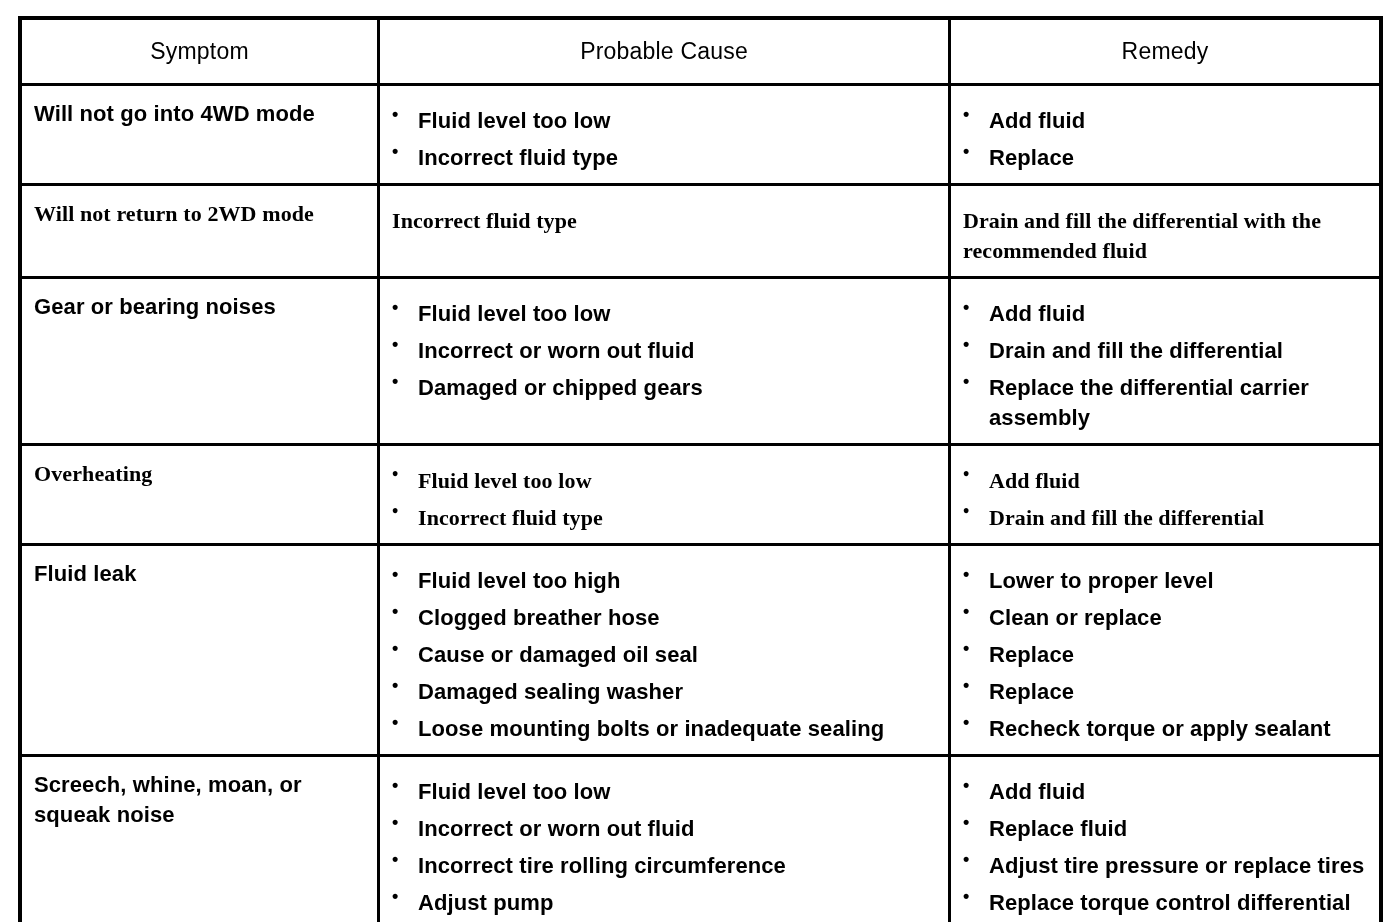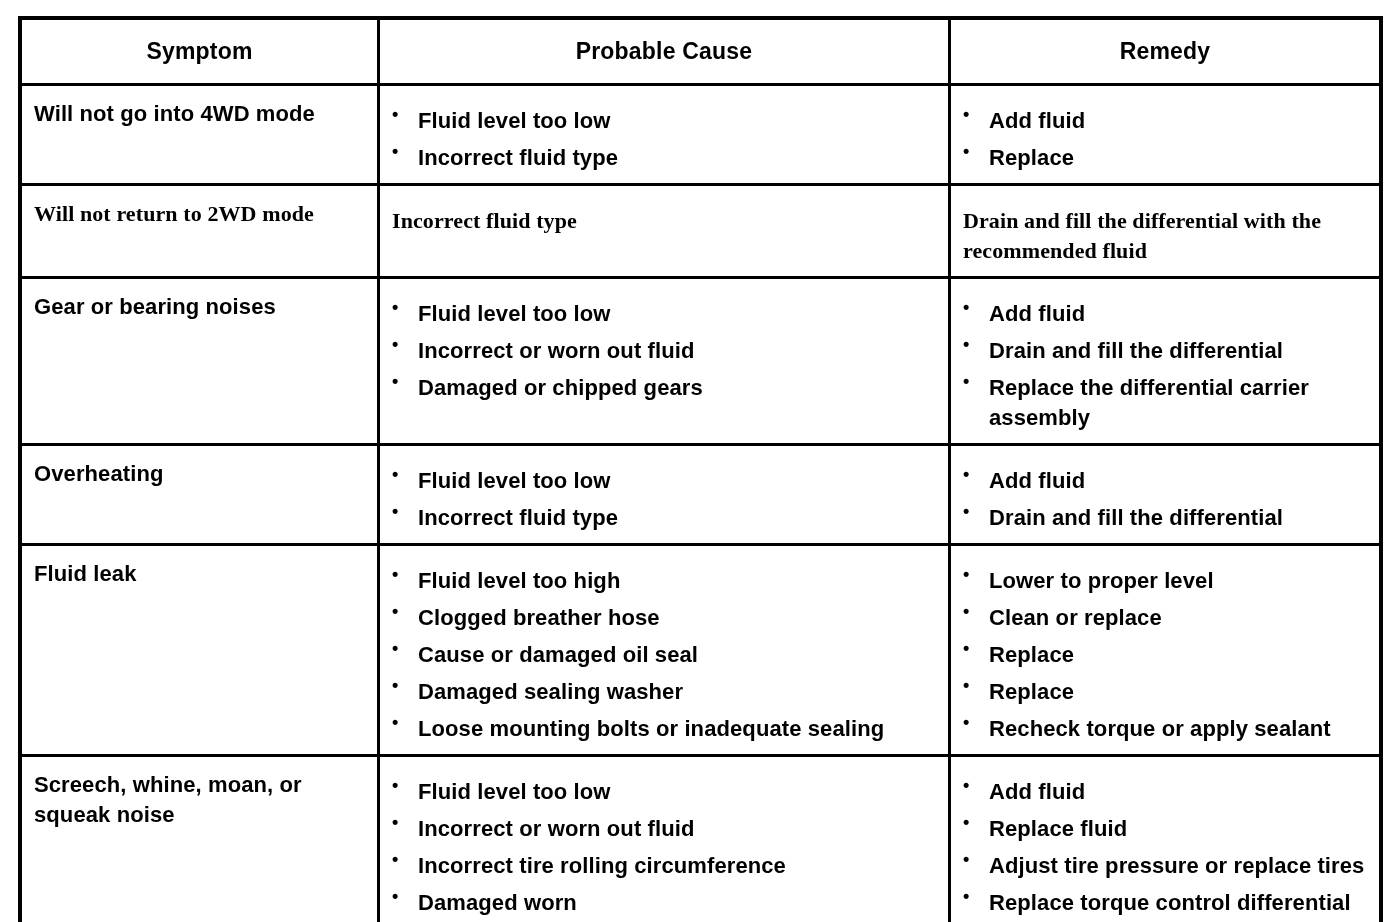--- a/index.html
+++ b/index.html
@@ -34,27 +34,27 @@
     border-width: 4px;
   }
   th.col-symptom { width: 355px; }
   th.col-cause   { width: 568px; }
   th.col-remedy  { width: 428px; }
 
   thead tr { height: 66px; }
   tbody tr:nth-child(1) { height: 96px; }
   tbody tr:nth-child(2) { height: 85px; font-family: Liberation Serif, serif; }
   tbody tr:nth-child(3) { height: 148px; }
-  tbody tr:nth-child(4) { height: 92px; }
+  tbody tr:nth-child(4) { height: 92px; font-family: Liberation Serif, serif; }
   tbody tr:nth-child(5) { height: 183px; }
   tbody tr:nth-child(6) { height: 209px; }
 
   th {
     font-size: 23px;
-    font-weight: bold;
+    font-weight: normal;
     text-align: center;
     vertical-align: middle;
     letter-spacing: 0.2px;
     padding: 0;
   }
   td.cell {
     vertical-align: top;
     padding: 13px 10px 10px 12px;
     font-size: 22px;
     font-weight: bold;
@@ -251,21 +251,21 @@
             <div class="item">
               <span class="bullet">•</span>
               <span class="item-text">Incorrect or worn out fluid</span>
             </div>
             <div class="item">
               <span class="bullet">•</span>
               <span class="item-text">Incorrect tire rolling circumference</span>
             </div>
             <div class="item">
               <span class="bullet">•</span>
-              <span class="item-text">Damaged worn</span>
+              <span class="item-text">Adjust pump</span>
             </div>
           </td>
           <td class="cell list-cell">
             <div class="item">
               <span class="bullet">•</span>
               <span class="item-text">Add fluid</span>
             </div>
             <div class="item">
               <span class="bullet">•</span>
               <span class="item-text">Replace fluid</span>

